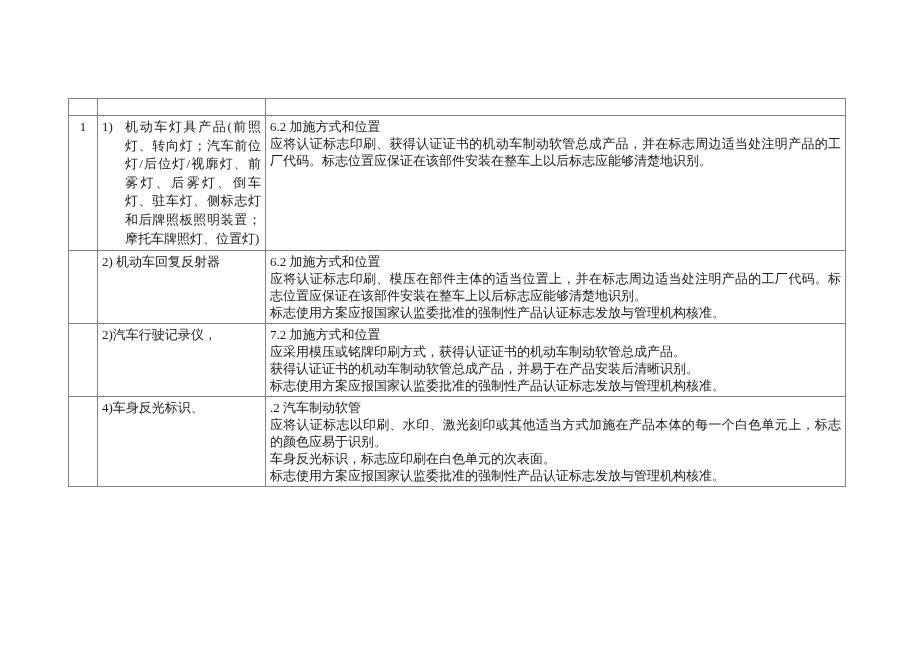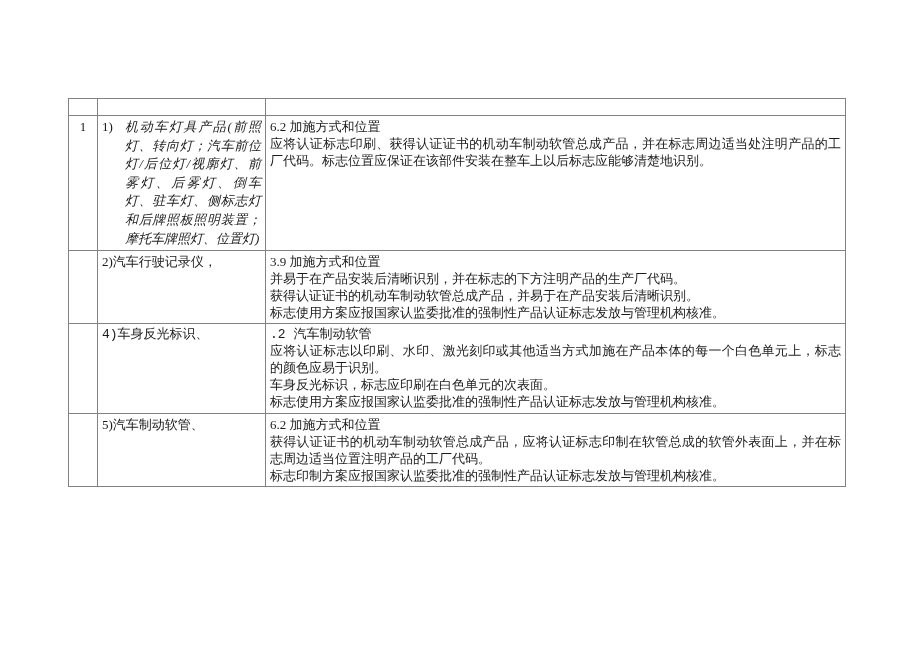--- a/index.html
+++ b/index.html
@@ -32,21 +32,21 @@
     padding: 2px 4px;
   }
   col.c1 { width: 29px; }
   col.c2 { width: 168px; }
   col.c3 { width: 580px; }
 
   tr.hr > td { height: 17px; padding: 0 3px; }
   tr.r1 > td { height: 134px; }
   tr.r2 > td { height: 68px; }
   tr.r3 > td { height: 69px; }
-  tr.r4 > td { height: 84px; font-family: Liberation Mono, monospace; }
+  tr.r4 > td { height: 84px; }
   tr.r5 > td { height: 66px; }
 
   .no-cell {
     text-align: center;
     padding: 2px 1px;
     line-height: 17px;
   }
   .product-cell {
     padding: 3px 3px 2px 6px;
     line-height: 18.6px;
@@ -54,21 +54,20 @@
   }
   .product-cell .hang {
     display: flex;
     text-align: justify;
   }
   .product-cell .marker {
     flex: 0 0 23px;
   }
   .product-cell .ptext {
     flex: 1 1 auto;
-    font-style: italic;
   }
   .req-cell {
     padding: 2px 6px 2px 5px;
     line-height: 17px;
     margin-top: 34px;
   }
   .req-cell p {
     margin: 0;
     text-align: justify;
   }
@@ -100,59 +99,59 @@
           <span class="marker">1)</span>
           <span class="ptext">机动车灯具产品(前照灯、转向灯；汽车前位灯/后位灯/视廓灯、前雾灯、后雾灯、倒车灯、驻车灯、侧标志灯和后牌照板照明装置；摩托车牌照灯、位置灯)</span>
         </div>
       </td>
       <td class="req-cell">
         <p>6.2 加施方式和位置</p>
         <p>应将认证标志印刷、获得认证证书的机动车制动软管总成产品，并在标志周边适当处注明产品的工厂代码。标志位置应保证在该部件安装在整车上以后标志应能够清楚地识别。</p>
       </td>
     </tr>
 
+    <tr class="r2">
+      <td class="no-cell">
+        <span></span>
+      </td>
+      <td class="product-cell">
+        <div>2) 机动车回复反射器</div>
+      </td>
+      <td class="req-cell">
+        <p>6.2 加施方式和位置</p>
+        <p>应将认证标志印刷、模压在部件主体的适当位置上，并在标志周边适当处注明产品的工厂代码。标志位置应保证在该部件安装在整车上以后标志应能够清楚地识别。</p>
+        <p>标志使用方案应报国家认监委批准的强制性产品认证标志发放与管理机构核准。</p>
+      </td>
+    </tr>
 
     <tr class="r3">
       <td class="no-cell">
         <span></span>
       </td>
       <td class="product-cell">
         <div>2)汽车行驶记录仪，</div>
       </td>
       <td class="req-cell">
-        <p>3.9 加施方式和位置</p>
-        <p>并易于在产品安装后清晰识别，并在标志的下方注明产品的生产厂代码。</p>
+        <p>7.2 加施方式和位置</p>
+        <p>应采用模压或铭牌印刷方式，获得认证证书的机动车制动软管总成产品。</p>
         <p>获得认证证书的机动车制动软管总成产品，并易于在产品安装后清晰识别。</p>
         <p>标志使用方案应报国家认监委批准的强制性产品认证标志发放与管理机构核准。</p>
       </td>
     </tr>
 
     <tr class="r4">
       <td class="no-cell">
         <span></span>
       </td>
       <td class="product-cell">
         <div>4)车身反光标识、</div>
       </td>
       <td class="req-cell">
         <p>.2 汽车制动软管</p>
         <p>应将认证标志以印刷、水印、激光刻印或其他适当方式加施在产品本体的每一个白色单元上，标志的颜色应易于识别。</p>
         <p>车身反光标识，标志应印刷在白色单元的次表面。</p>
         <p>标志使用方案应报国家认监委批准的强制性产品认证标志发放与管理机构核准。</p>
       </td>
     </tr>
 
-    <tr class="r5">
-      <td class="no-cell">
-        <span></span>
-      </td>
-      <td class="product-cell">
-        <div>5)汽车制动软管、</div>
-      </td>
-      <td class="req-cell">
-        <p>6.2 加施方式和位置</p>
-        <p>获得认证证书的机动车制动软管总成产品，应将认证标志印制在软管总成的软管外表面上，并在标志周边适当位置注明产品的工厂代码。</p>
-        <p>标志印制方案应报国家认监委批准的强制性产品认证标志发放与管理机构核准。</p>
-      </td>
-    </tr>
   </tbody>
     </table>
 </div>
 
 </body></html>

